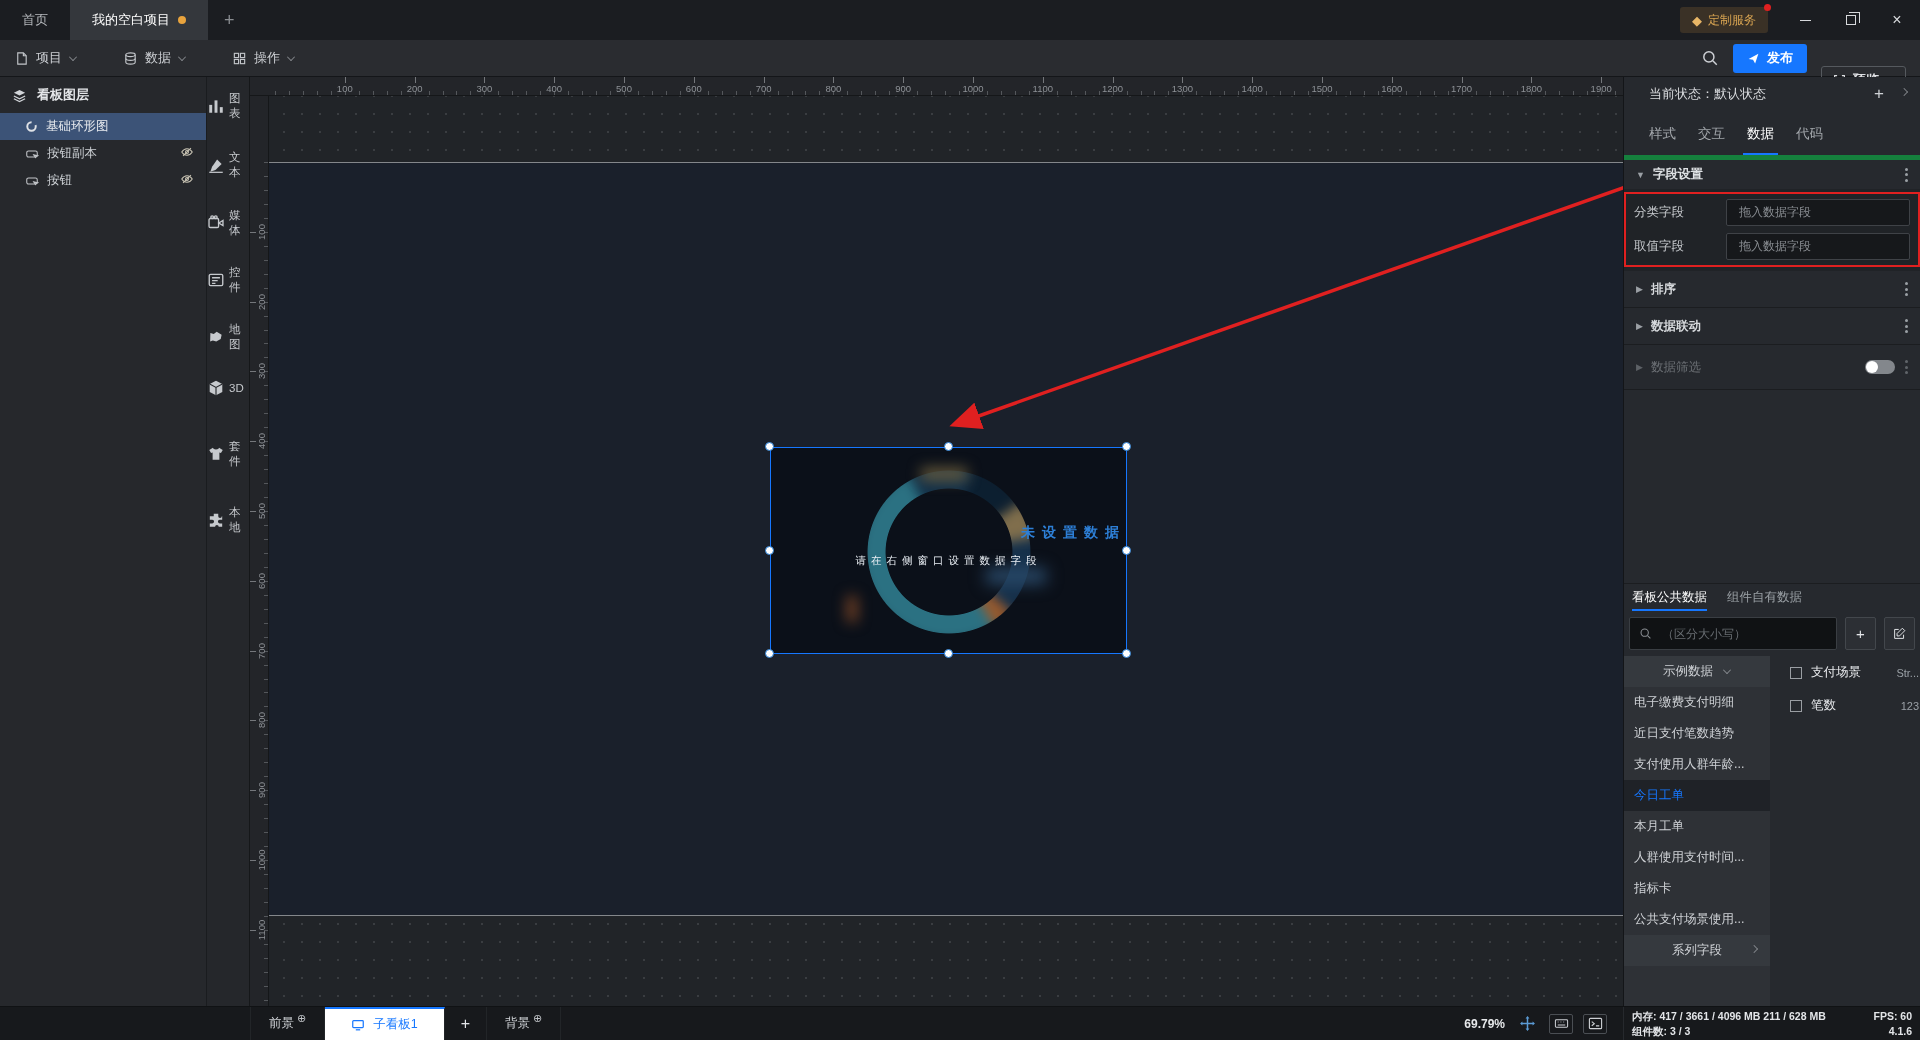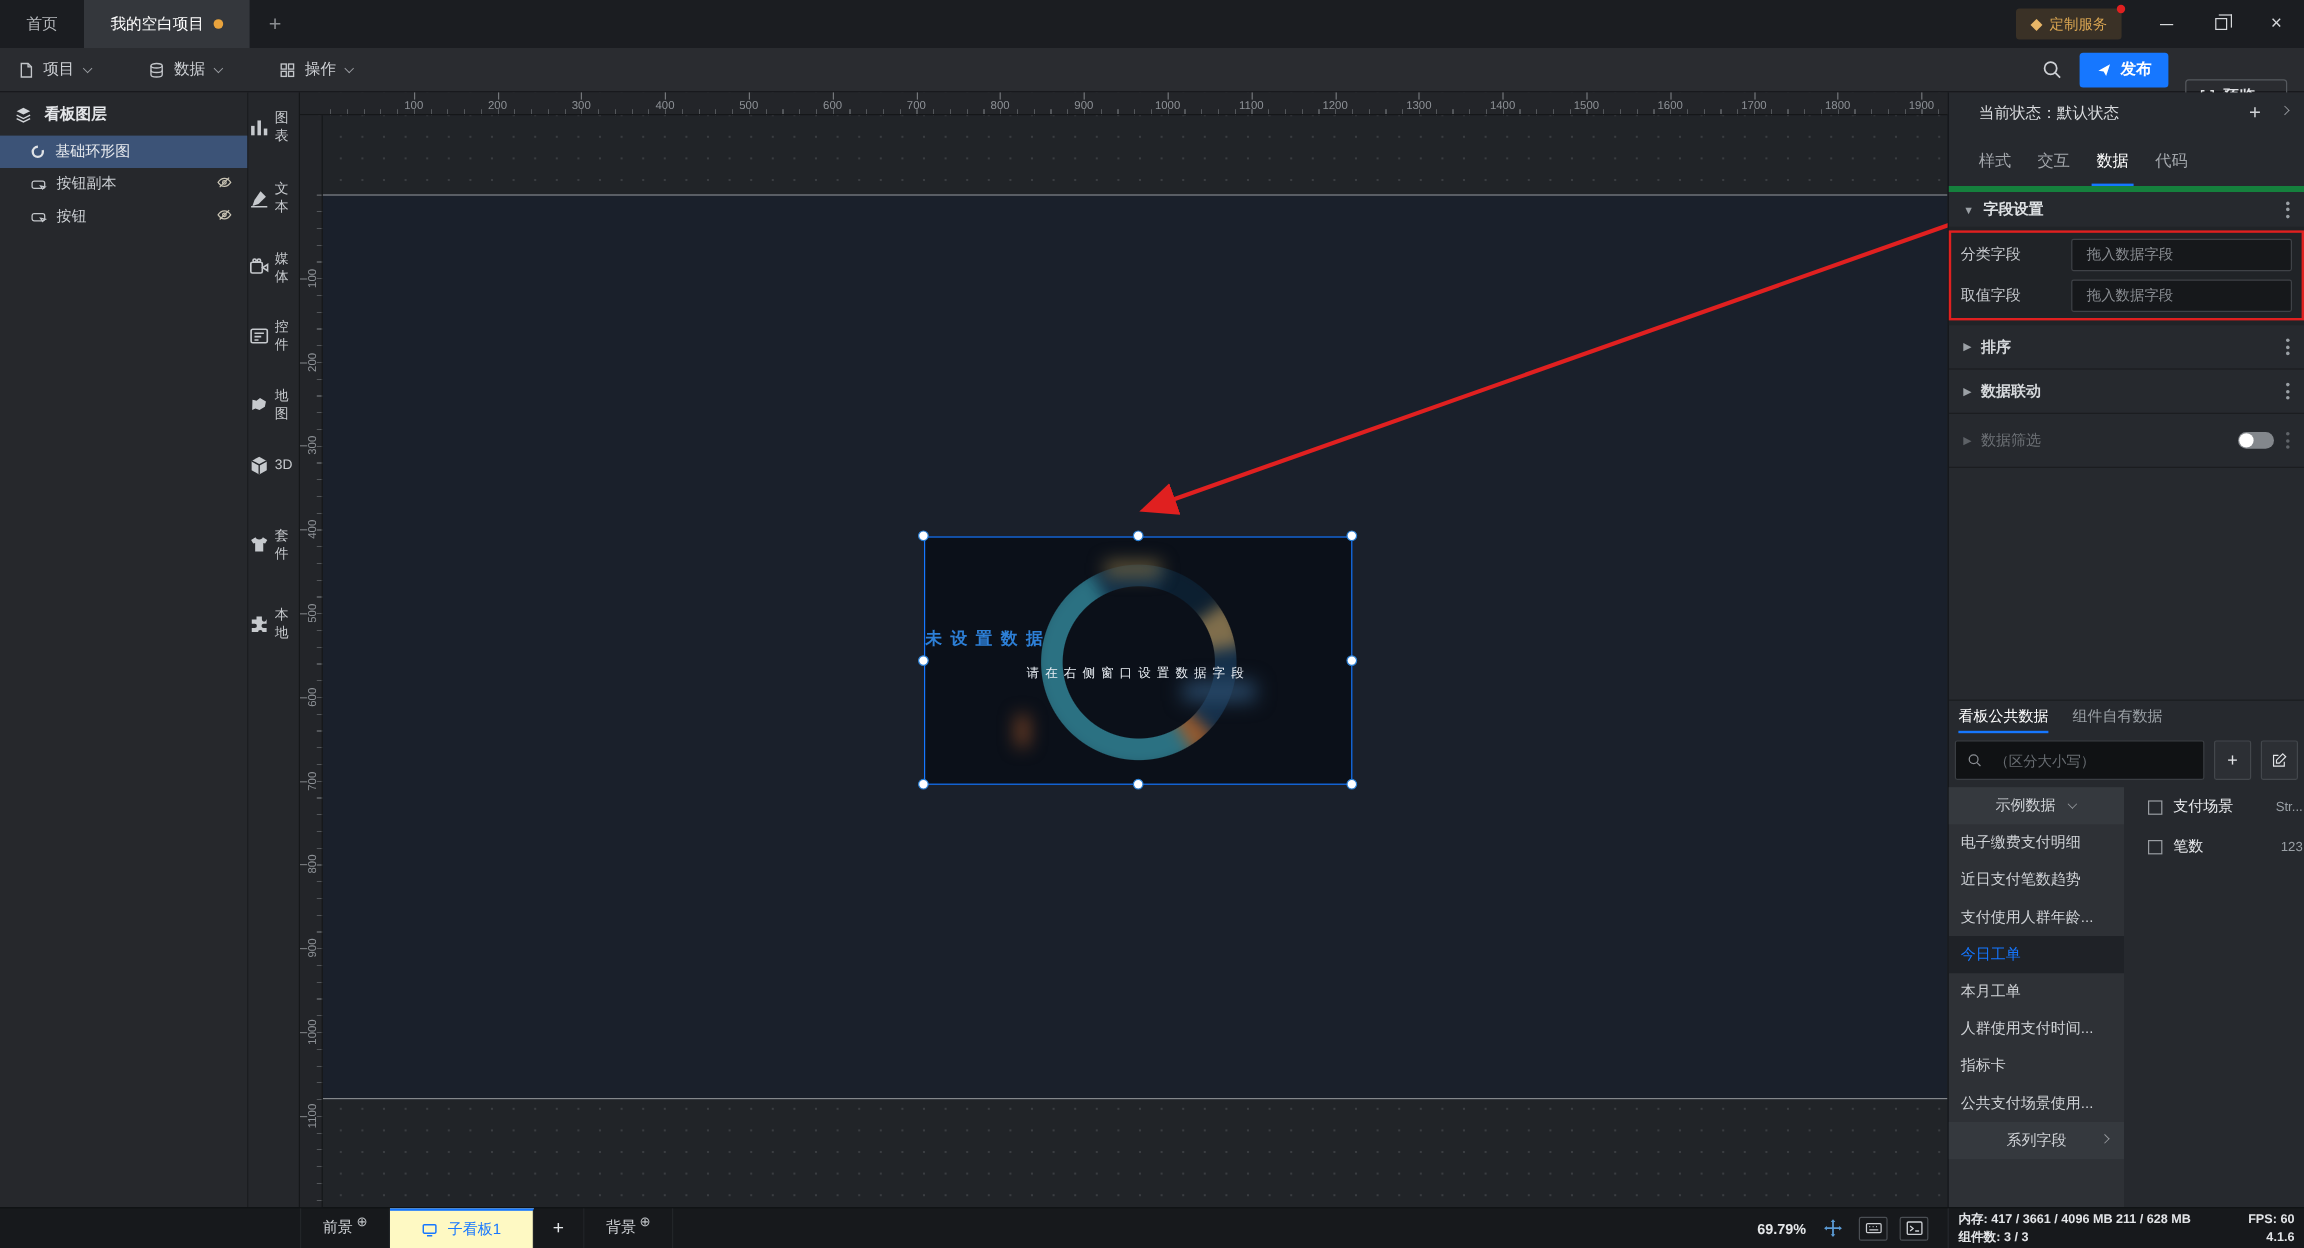--- a/index.html
+++ b/index.html
@@ -55,21 +55,21 @@
     background-image:repeating-linear-gradient(180deg,#54575b 0 1px,transparent 1px 13.96px);
     background-size:5px 910px;background-position:14px 66px;background-repeat:no-repeat;z-index:5;}
   .htick{position:absolute;top:0;width:1px;height:6px;background:#74777b;}
   .hlabel{position:absolute;top:6px;transform:translateX(-50%);color:#8d9196;font-size:9.5px;}
   .vtick{position:absolute;left:0;height:1px;width:6px;background:#74777b;}
   .vlabel{position:absolute;left:11px;transform:translate(-50%,-50%) rotate(-90deg);color:#8d9196;font-size:9.5px;}
 
   
   #widget{position:absolute;left:520px;top:370px;width:357px;height:207px;background:#0b1019;border:1px solid #1677ff;z-index:3;}
   .handle{position:absolute;width:9px;height:9px;border-radius:50%;background:#fff;border:1.5px solid #2b7fd4;z-index:4;}
-  .wtitle{position:absolute;left:0;top:76px;width:100%;text-align:left;color:#2d7fd6;font-size:14px;font-weight:bold;letter-spacing:7px;z-index:2;}
+  .wtitle{position:absolute;left:0;top:76px;width:100%;text-align:right;color:#2d7fd6;font-size:14px;font-weight:bold;letter-spacing:7px;z-index:2;}
   .whint{position:absolute;left:0;top:106px;width:100%;text-align:center;color:#e8edf3;font-size:10.5px;letter-spacing:5px;z-index:2;}
   .ring{position:absolute;left:88px;top:14px;width:180px;height:180px;border-radius:50%;
     background:conic-gradient(from 210deg,#2f7c8e 0 34%,#14344e 34% 46%,#0d2133 46% 57%,#8d7952 57% 64%,#173450 64% 79%,#a8622f 79% 83%,#2f7c8e 83% 100%);
     -webkit-mask:radial-gradient(closest-side,transparent 0 70%,#000 71% 90%,transparent 91%);
     mask:radial-gradient(closest-side,transparent 0 70%,#000 71% 90%,transparent 91%);
     filter:blur(6px);opacity:.9;}
   .blob1{position:absolute;left:215px;top:120px;width:60px;height:16px;background:#2a4a6a;filter:blur(8px);}
   .blob2{position:absolute;left:150px;top:20px;width:46px;height:12px;background:#6b5d3c;filter:blur(7px);}
   .blob3{position:absolute;left:76px;top:148px;width:10px;height:26px;background:#7a4426;filter:blur(7px);}
   #arrow-svg{position:absolute;left:0;top:0;width:1373px;height:929px;z-index:6;pointer-events:none;}
@@ -120,21 +120,21 @@
   .dp-field{height:33px;display:flex;align-items:center;gap:9px;padding:0 2px 0 20px;color:#e8eaed;font-size:12.5px;}
   .cbx{width:12px;height:12px;border:1px solid #9a9ea3;background:transparent;}
   .ftype{margin-left:auto;color:#9aa0a6;font-size:11px;max-width:30px;overflow:hidden;white-space:nowrap;}
 
   
   #bottombar{position:absolute;left:0;top:1006px;width:1920px;height:34px;background:#17191c;display:flex;align-items:stretch;border-top:1px solid #101214;}
   .bb-left{display:flex;align-items:stretch;margin-left:250px;}
   .bb-item{display:flex;align-items:center;gap:3px;padding:0 18px;color:#cfd2d6;font-size:12.5px;border-right:1px solid #222528;}
   .bb-item:first-child{border-left:1px solid #222528;}
   .sup{font-size:11px;color:#bfc2c6;position:relative;top:-5px;}
-  .bb-tab{display:flex;align-items:center;gap:8px;padding:12px 26px;background:#fef9c3;border-top:2px solid #1677ff;color:#1677ff;border-right:1px solid #222528;font-size:12.5px;}
+  .bb-tab{display:flex;align-items:center;gap:8px;padding:12px 26px;background:#ffffff;border-top:2px solid #1677ff;color:#1677ff;border-right:1px solid #222528;font-size:12.5px;}
   .bb-plus{display:flex;align-items:center;padding:0 16px;color:#e3e5e8;font-size:16px;border-right:1px solid #222528;}
   .bb-right{margin-left:auto;display:flex;align-items:center;gap:10px;padding-right:0;}
   .zoomv{color:#e6e8ea;font-size:12px;font-weight:bold;}
   .mini{width:24px;height:20px;display:flex;align-items:center;justify-content:center;border:1px solid #4a4e53;border-radius:2px;color:#cdd0d4;}
   .mini.noborder{border:none;}
   #statuszone{width:297px;height:34px;background:#17191c;border-left:1px solid #26292d;padding:2px 8px 0 8px;color:#e3e5e8;font-size:10.5px;font-weight:bold;line-height:15px;}
   .srow{display:flex;}
   .srow .rt{margin-left:auto;}
 </style>
 </head>

